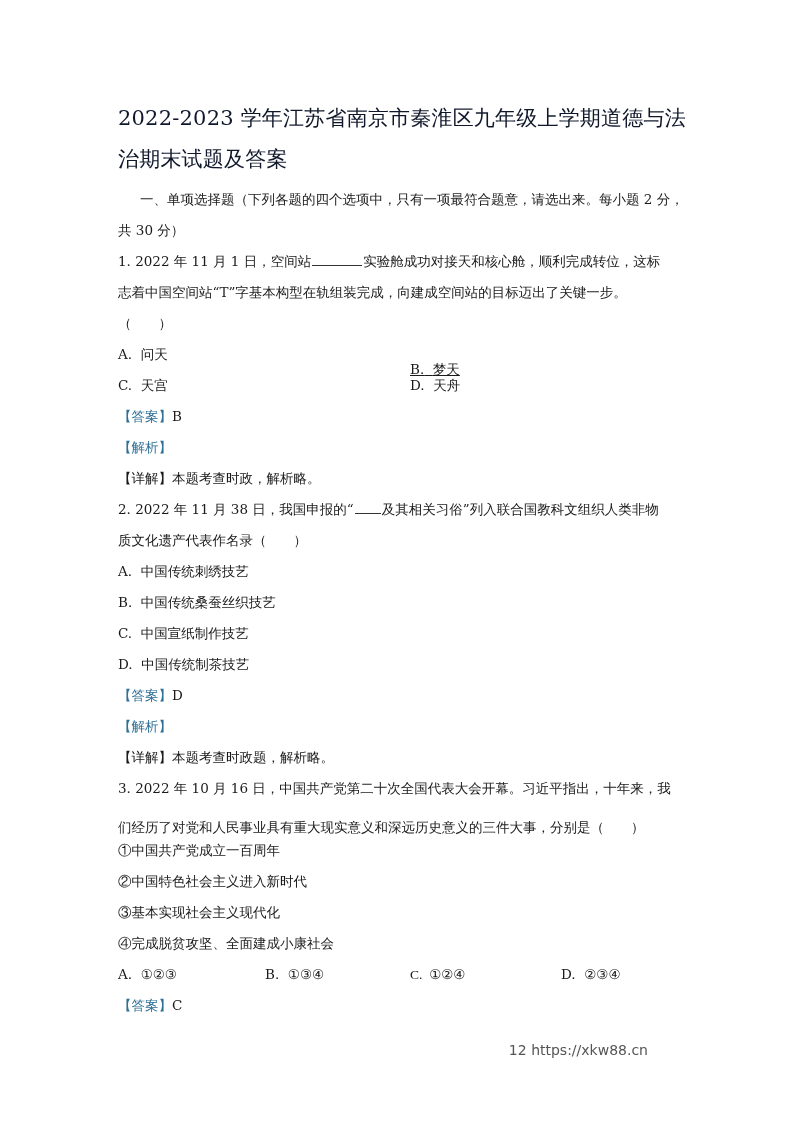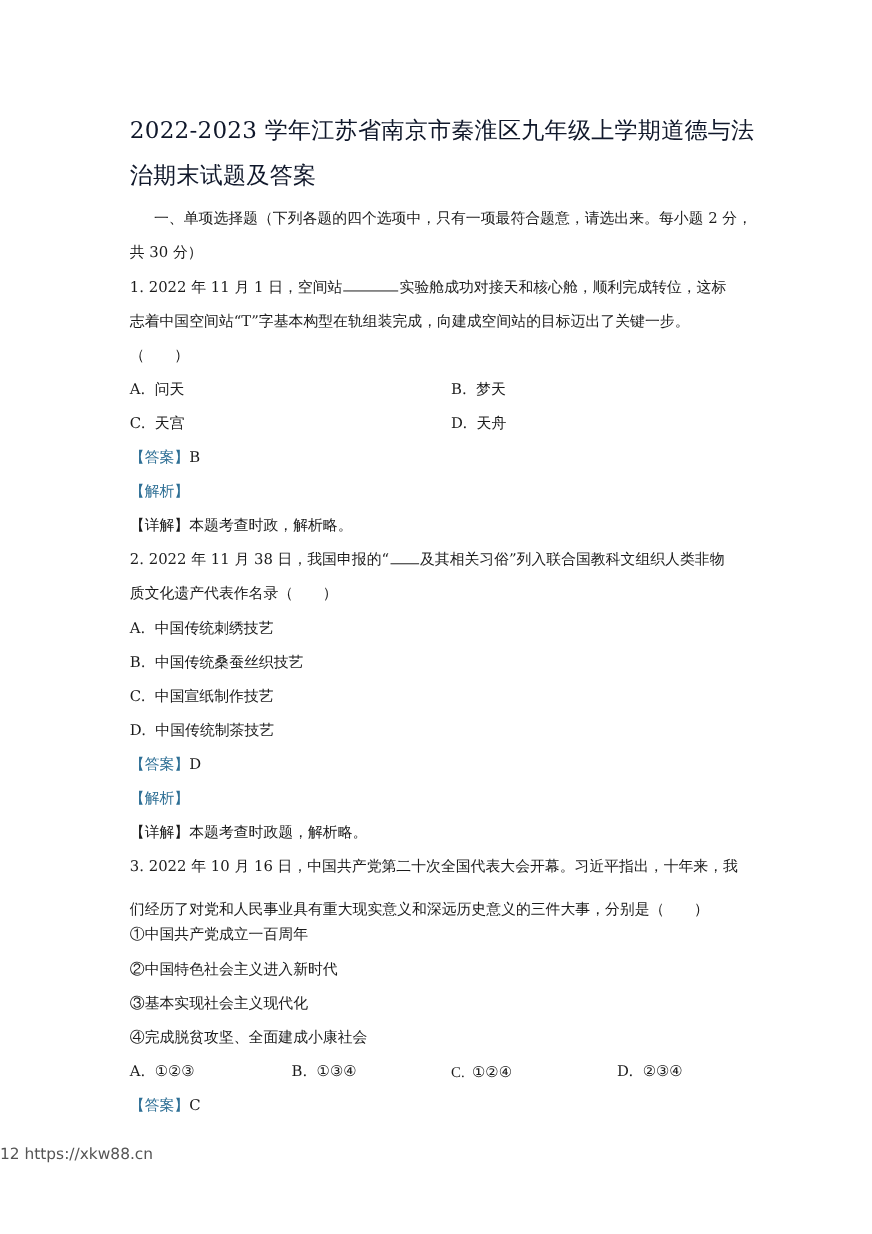--- a/index.html
+++ b/index.html
@@ -47,21 +47,21 @@
       border-bottom: 1px solid #333;
       vertical-align: baseline;
       height: 1px;
       margin: 0 1px;
     }
     .footer {
       position: absolute;
       left: 0;
       width: 648px;
       top: 1042px;
-      text-align: left;
+      text-align: right;
       font-family: "DejaVu Sans", "Liberation Sans", sans-serif;
       font-size: 14px;
       color: #555;
     }
   </style>
 </head>
 <body>
 
 <div class="title" style="top:108px;">2022-2023 学年江苏省南京市秦淮区九年级上学期道德与法</div>
 <div class="title" style="top:149px;">治期末试题及答案</div>
@@ -71,21 +71,21 @@
 
 <div class="line" style="top:255px;">
   <span>1. 2022 年 11 月 1 日，空间站</span><span class="blank" style="width:50px;"></span><span>实验舱成功对接天和核心舱，顺利完成转位，这标</span>
 </div>
 <div class="line" style="top:286px;">志着中国空间站“T”字基本构型在轨组装完成，向建成空间站的目标迈出了关键一步。</div>
 <div class="line" style="top:317px;">（　　）</div>
 
 <div class="opt" style="left:118px; top:348px;">
   <span>A.</span>&nbsp;&nbsp;<span>问天</span>
 </div>
-<div class="opt" style="left:410px; top:348px;">
+<div class="opt" style="left:410px; top:363px;text-decoration:underline;">
   <span>B.</span>&nbsp;&nbsp;<span>梦天</span>
 </div>
 <div class="opt" style="left:118px; top:379px;">
   <span>C.</span>&nbsp;&nbsp;<span>天宫</span>
 </div>
 <div class="opt" style="left:410px; top:379px;">
   <span>D.</span>&nbsp;&nbsp;<span>天舟</span>
 </div>
 
 <div class="line" style="top:410px;">

